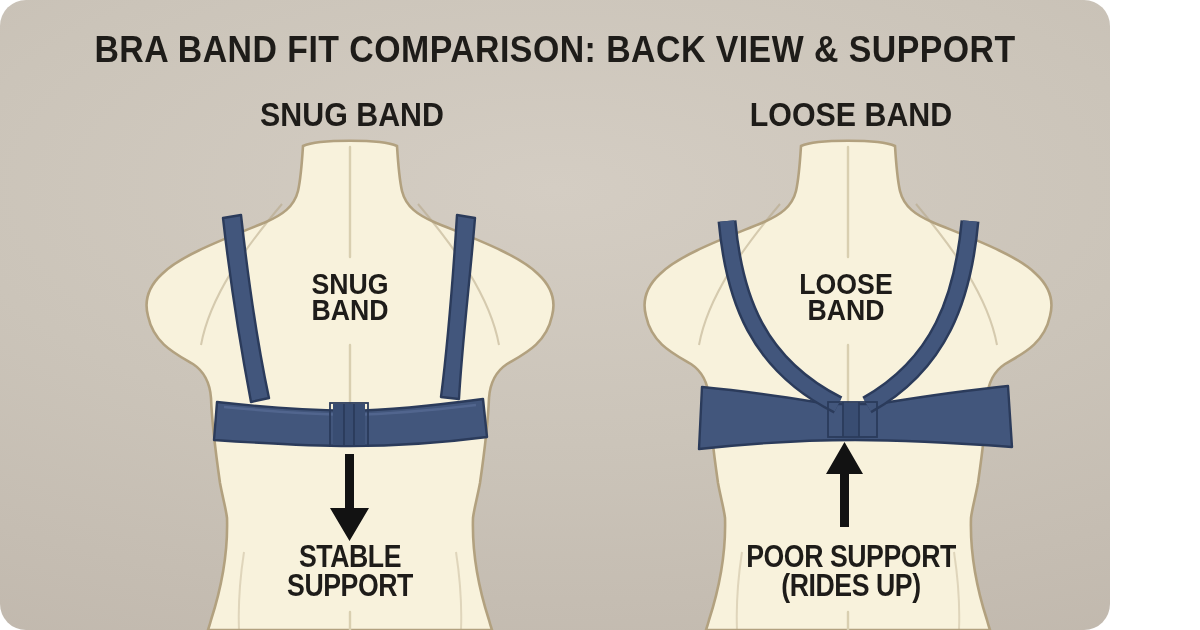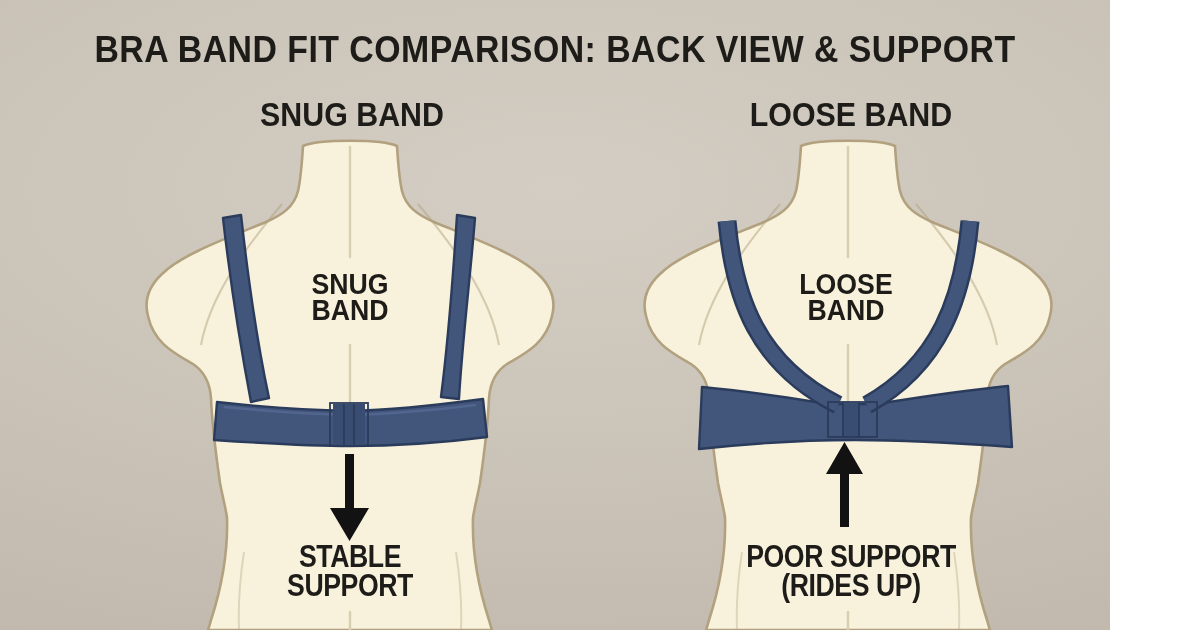--- a/index.html
+++ b/index.html
@@ -7,20 +7,21 @@
     --torso-fill:#f8f2dc; --torso-outline:#b2a17f; --spine-line:#d9cfb0;
     --band-navy:#42567c; --band-outline:#2b3b5b; --clasp-dark:#394d72;
     --text:#1e1c19; --arrow:#121212;
   }
   html,body{margin:0;padding:0;}
   body{width:1200px;height:630px;overflow:hidden;font-family:"Liberation Sans",sans-serif;}
   .canvas{
     position:relative;width:1110px;height:630px;
     background:
       radial-gradient(ellipse 120% 90% at 50% 30%, var(--background-light) 0%, var(--background) 45%, var(--background-edge) 100%);
+    border-radius: 26px;
   }
   svg.diagram{position:absolute;left:0;top:0;z-index:1;}
   .torso{fill:var(--torso-fill);stroke:var(--torso-outline);stroke-width:2.6;}
   .seam{stroke:var(--torso-outline);opacity:.5;fill:none;stroke-width:2;}
   .hipline{stroke:var(--torso-outline);opacity:.35;fill:none;stroke-width:2;}
   .spine{stroke:var(--spine-line);stroke-width:2.4;stroke-linecap:round;}
   .band{fill:var(--band-navy);stroke:var(--band-outline);stroke-width:2.4;stroke-linejoin:round;}
   .band-hl{fill:none;stroke:#5f739c;stroke-width:2.5;opacity:.55;}
   .strap-outline{stroke:var(--band-outline);stroke-width:19;fill:none;}
   .strap-fill{stroke:var(--band-navy);stroke-width:14;fill:none;}

